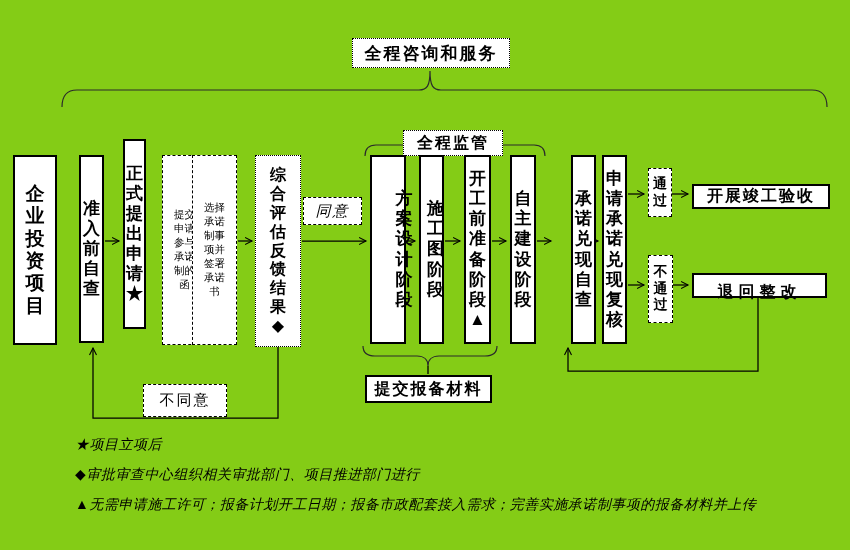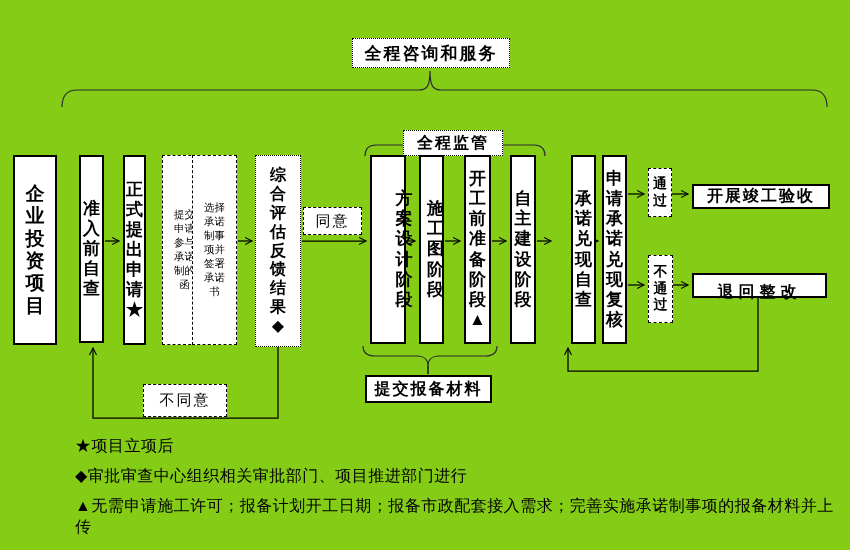--- a/index.html
+++ b/index.html
@@ -22,21 +22,21 @@
   .vt2{word-break:break-all;text-align:center;width:2.15em;line-height:1.33;}
   .bold{font-weight:bold;}
   .fz19{font-size:19px;}
   .fz17{font-size:17px;}
   .fz16{font-size:16px;}
   .fz15{font-size:15px;}
   .fz14{font-size:14px;}
   .fz10{font-size:10.5px;}
   .ls2{letter-spacing:2px;}
   .ls5{letter-spacing:5px;margin-top:13px;}
-  .footnote{position:absolute;font-size:16px;letter-spacing:0.5px;z-index:2;}
+  .footnote{position:absolute;font-size:14px;letter-spacing:0.5px;z-index:2;font-style:italic;}
 </style>
 </head>
 <body>
 
 <div class="canvas">
 
   <svg class="lines" width="850" height="550" viewBox="0 0 850 550">
     <defs>
       <marker id="ah" markerWidth="9" markerHeight="9" refX="7.5" refY="4" orient="auto" markerUnits="userSpaceOnUse">
         <path d="M0.5,0.5 L7.5,4 L0.5,7.5" fill="none" stroke="#000" stroke-width="1.1"></path>
@@ -79,37 +79,37 @@
   </div>
 
   <div class="box b-solid" style="left:13px;top:155px;width:44px;height:190px;">
     <span class="vt bold fz19">企业投资项目</span>
   </div>
 
   <div class="box b-solid" style="left:79px;top:155px;width:25px;height:188px;">
     <span class="vt bold fz17">准入前自查</span>
   </div>
 
-  <div class="box b-solid" style="left:123px;top:155px;width:23px;height:190px;">
+  <div class="box b-solid" style="left:123px;top:139px;width:23px;height:190px;">
     <span class="vt bold fz17">正式提出申请★</span>
   </div>
 
   <div class="box b-dd" style="left:162px;top:155px;width:45px;height:190px;">
     <span class="vt2 fz10">提交申请参与承诺制的函</span>
   </div>
 
   <div class="box b-dd" style="left:192px;top:155px;width:45px;height:190px;">
     <span class="vt2 fz10">选择承诺制事项并签署承诺书</span>
   </div>
 
   <div class="box b-dot" style="left:255px;top:155px;width:46px;height:192px;">
     <span class="vt bold fz16">综合评估反馈结果◆</span>
   </div>
 
-  <div class="box b-dd" style="left:303px;top:207px;width:59px;height:28px;">
+  <div class="box b-dd" style="left:303px;top:197px;width:59px;height:28px;font-style:italic;">
     <span class="fz15 ls2">同意</span>
   </div>
 
   <div class="box b-dd" style="left:143px;top:384px;width:84px;height:33px;">
     <span class="fz15 ls2">不同意</span>
   </div>
 
   <div class="box b-solid" style="left:370px;top:155px;width:26px;height:189px;padding-left:32px;">
     <span class="vt bold fz17">方案设计阶段</span>
   </div>

